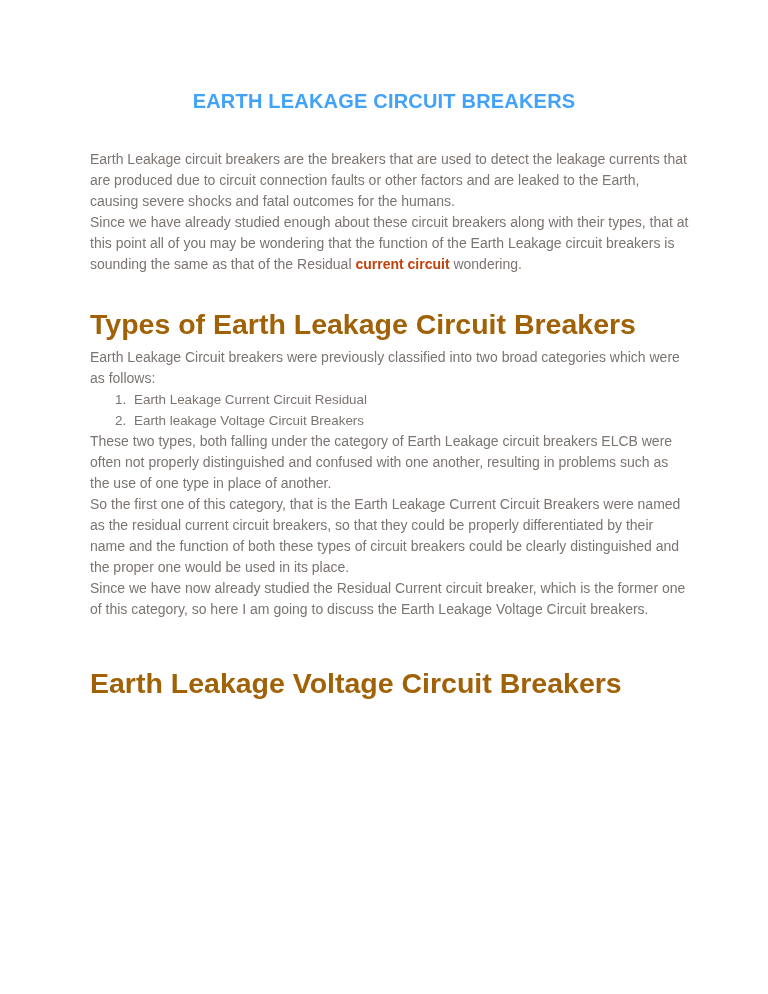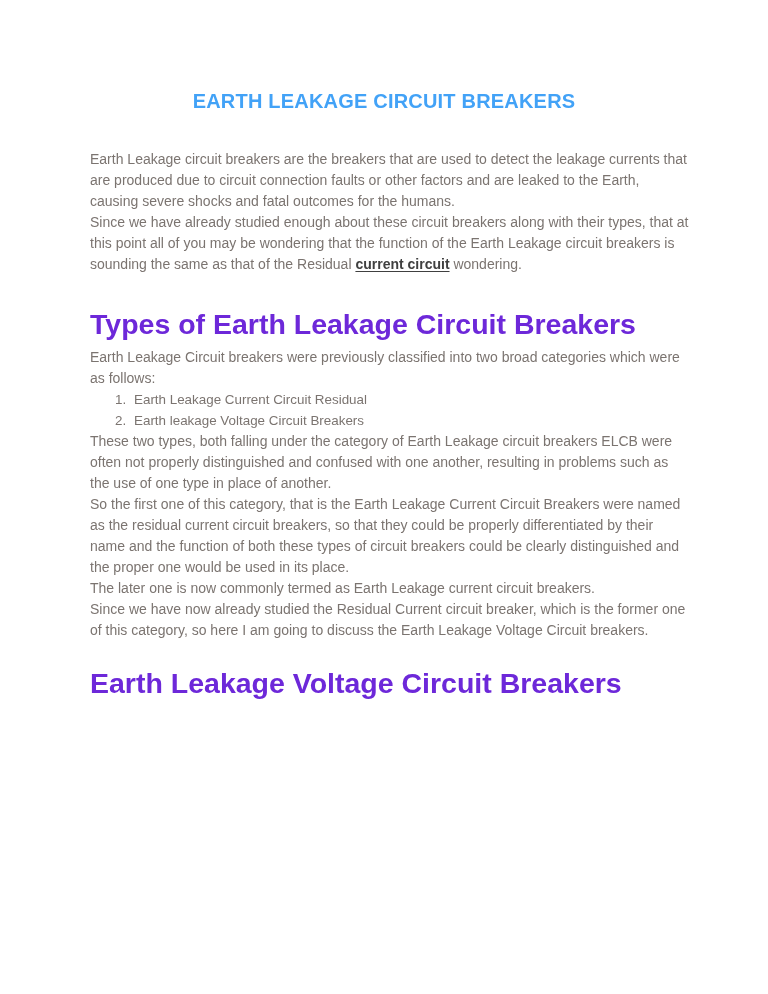--- a/index.html
+++ b/index.html
@@ -12,29 +12,29 @@
     .title {
       position: absolute; left: 0; top: 90px; width: 588px;
       text-align: center; font-size: 20px; font-weight: bold;
       color: #42a2f7; margin: 0; letter-spacing: 0.2px;
     }
     .para {
       font-size: 14px; line-height: 21px; margin: 0;
     }
     .block1 { position: absolute; left: 0; top: 149px; width: 600px; }
     .h2 {
-      font-size: 28.5px; font-weight: bold; color: #6d28d9; margin: 0;
+      font-size: 28.5px; font-weight: bold; color: #a16207; margin: 0;
       line-height: 34px;
     }
     .h2-types { position: absolute; left: 0; top: 307px; }
     .block2 { position: absolute; left: 0; top: 347px; width: 600px; }
     .h2-elvcb { position: absolute; left: 0; top: 666px; }
     .list { margin: 0; padding: 0 0 0 40px; font-size: 13.4px; line-height: 21px; }
     .list li { padding-left: 4px; }
-    .link { color: #404040; font-weight: bold; text-decoration: underline; text-underline-offset: 2px; }
+    .link { color: #c2410c; font-weight: bold; text-underline-offset: 2px; }
   </style>
 </head>
 <body>
 
 <div class="page">
   <h1 class="title">EARTH LEAKAGE CIRCUIT BREAKERS</h1>
 
   <div class="block1">
     <p class="para">Earth Leakage circuit breakers are the breakers that are used to detect the leakage currents that are produced due to circuit connection faults or other factors and are leaked to the Earth, causing severe shocks and fatal outcomes for the humans.</p>
     <p class="para"><span>Since we have already studied enough about these circuit breakers along with their types, that at this point all of you may be wondering that the function of the Earth Leakage circuit breakers is sounding the same as that of the Residual </span><a class="link">current circuit</a><span> wondering.</span></p>
@@ -43,18 +43,17 @@
   <h2 class="h2 h2-types">Types of Earth Leakage Circuit Breakers</h2>
 
   <div class="block2">
     <p class="para">Earth Leakage Circuit breakers were previously classified into two broad categories which were as follows:</p>
     <ol class="list">
       <li>Earth Leakage Current Circuit Residual</li>
       <li>Earth leakage Voltage Circuit Breakers</li>
     </ol>
     <p class="para">These two types, both falling under the category of Earth Leakage circuit breakers ELCB were often not properly distinguished and confused with one another, resulting in problems such as the use of one type in place of another.</p>
     <p class="para">So the first one of this category, that is the Earth Leakage Current Circuit Breakers were named as the residual current circuit breakers, so that they could be properly differentiated by their name and the function of both these types of circuit breakers could be clearly distinguished and the proper one would be used in its place.</p>
-    <p class="para">The later one is now commonly termed as Earth Leakage current circuit breakers.</p>
     <p class="para">Since we have now already studied the Residual Current circuit breaker, which is the former one of this category, so here I am going to discuss the Earth Leakage Voltage Circuit breakers.</p>
   </div>
 
   <h2 class="h2 h2-elvcb">Earth Leakage Voltage Circuit Breakers</h2>
 </div>
 
 </body></html>

